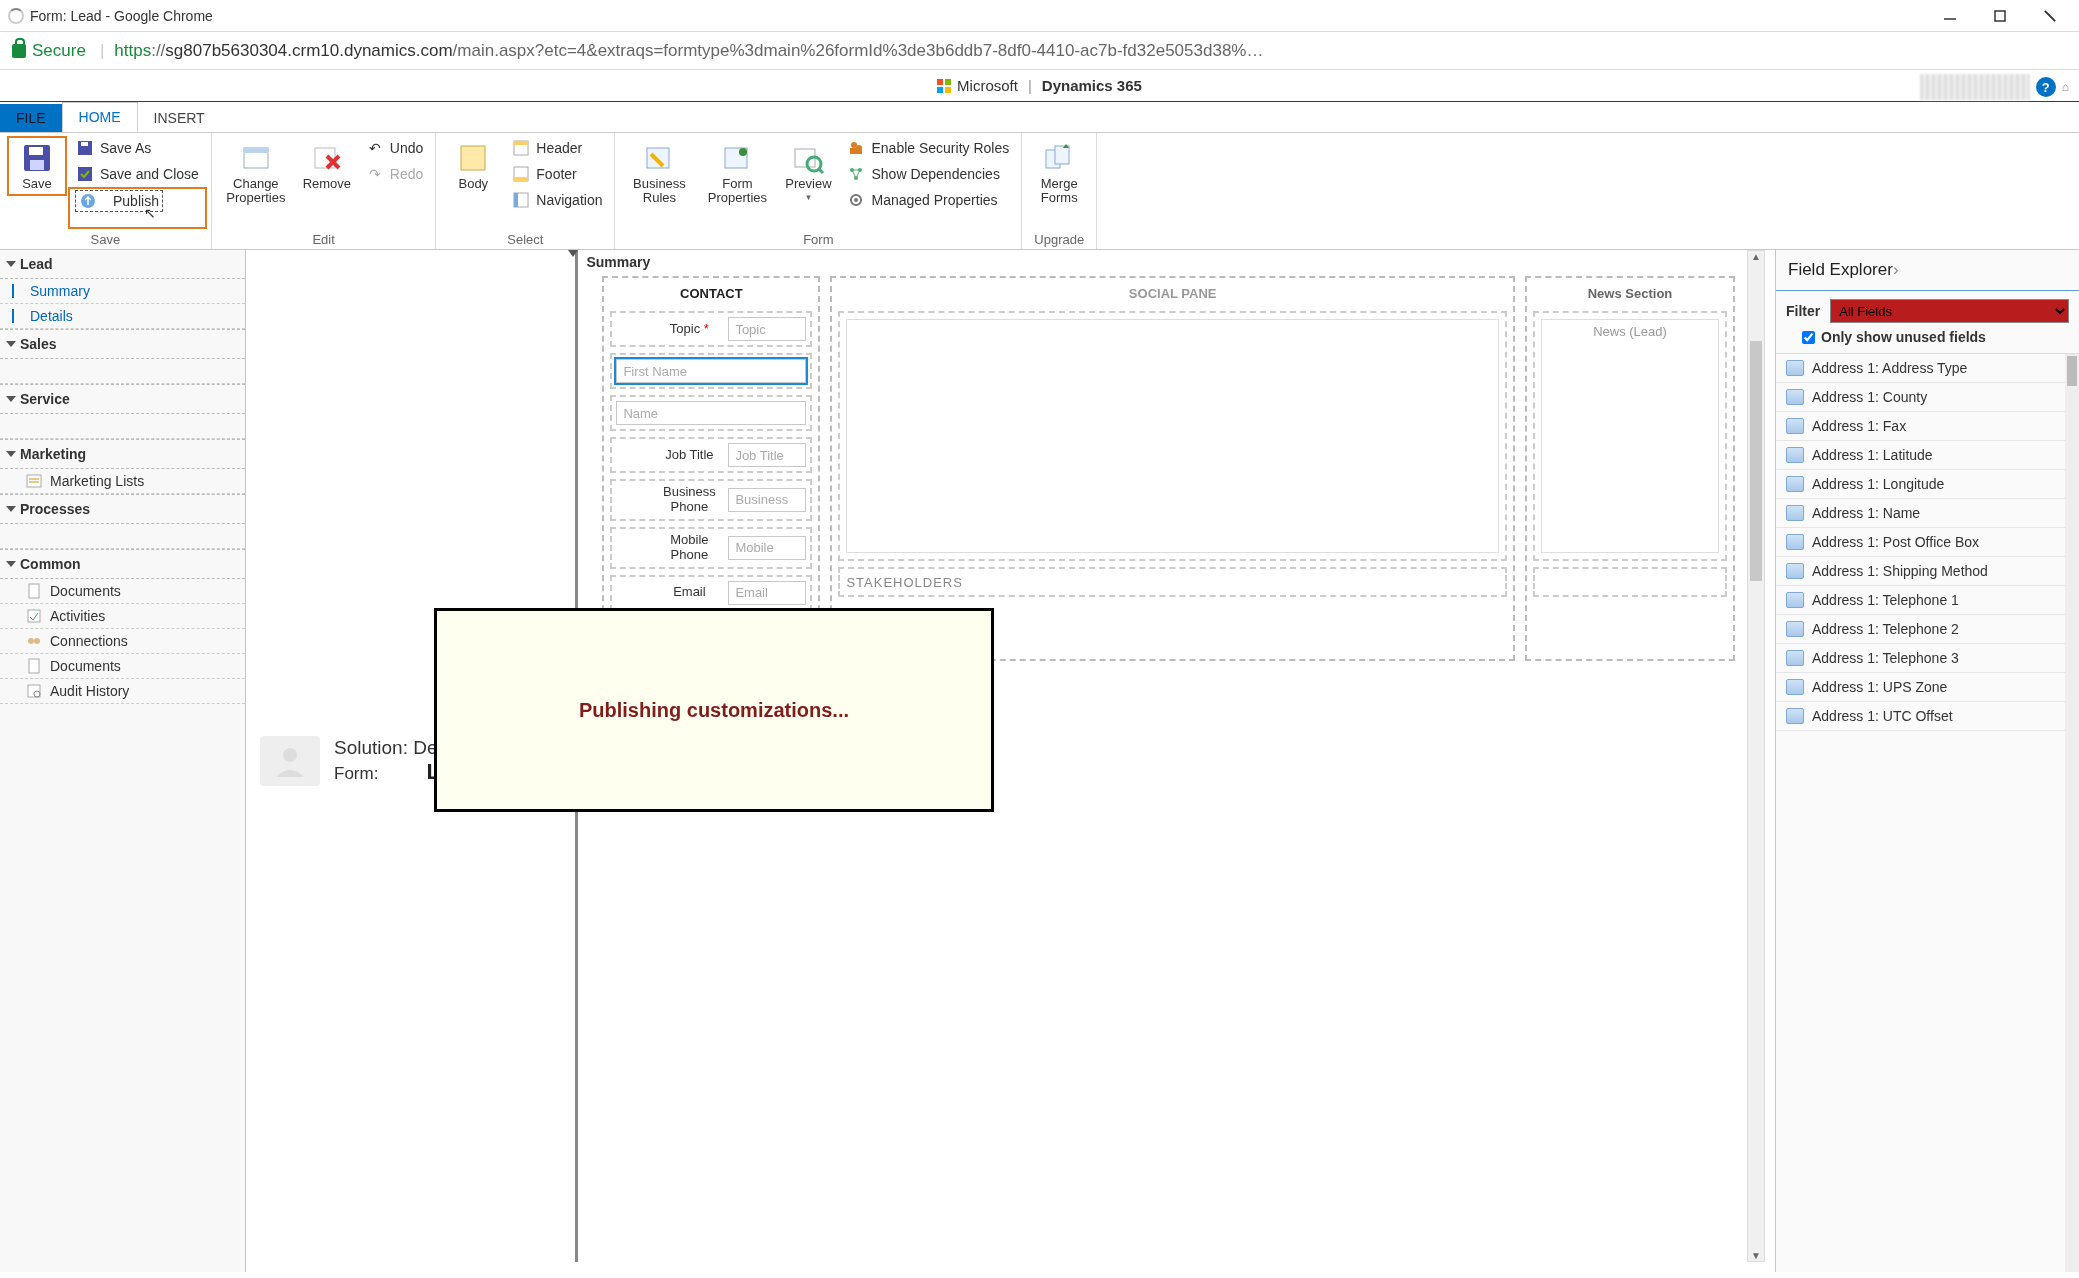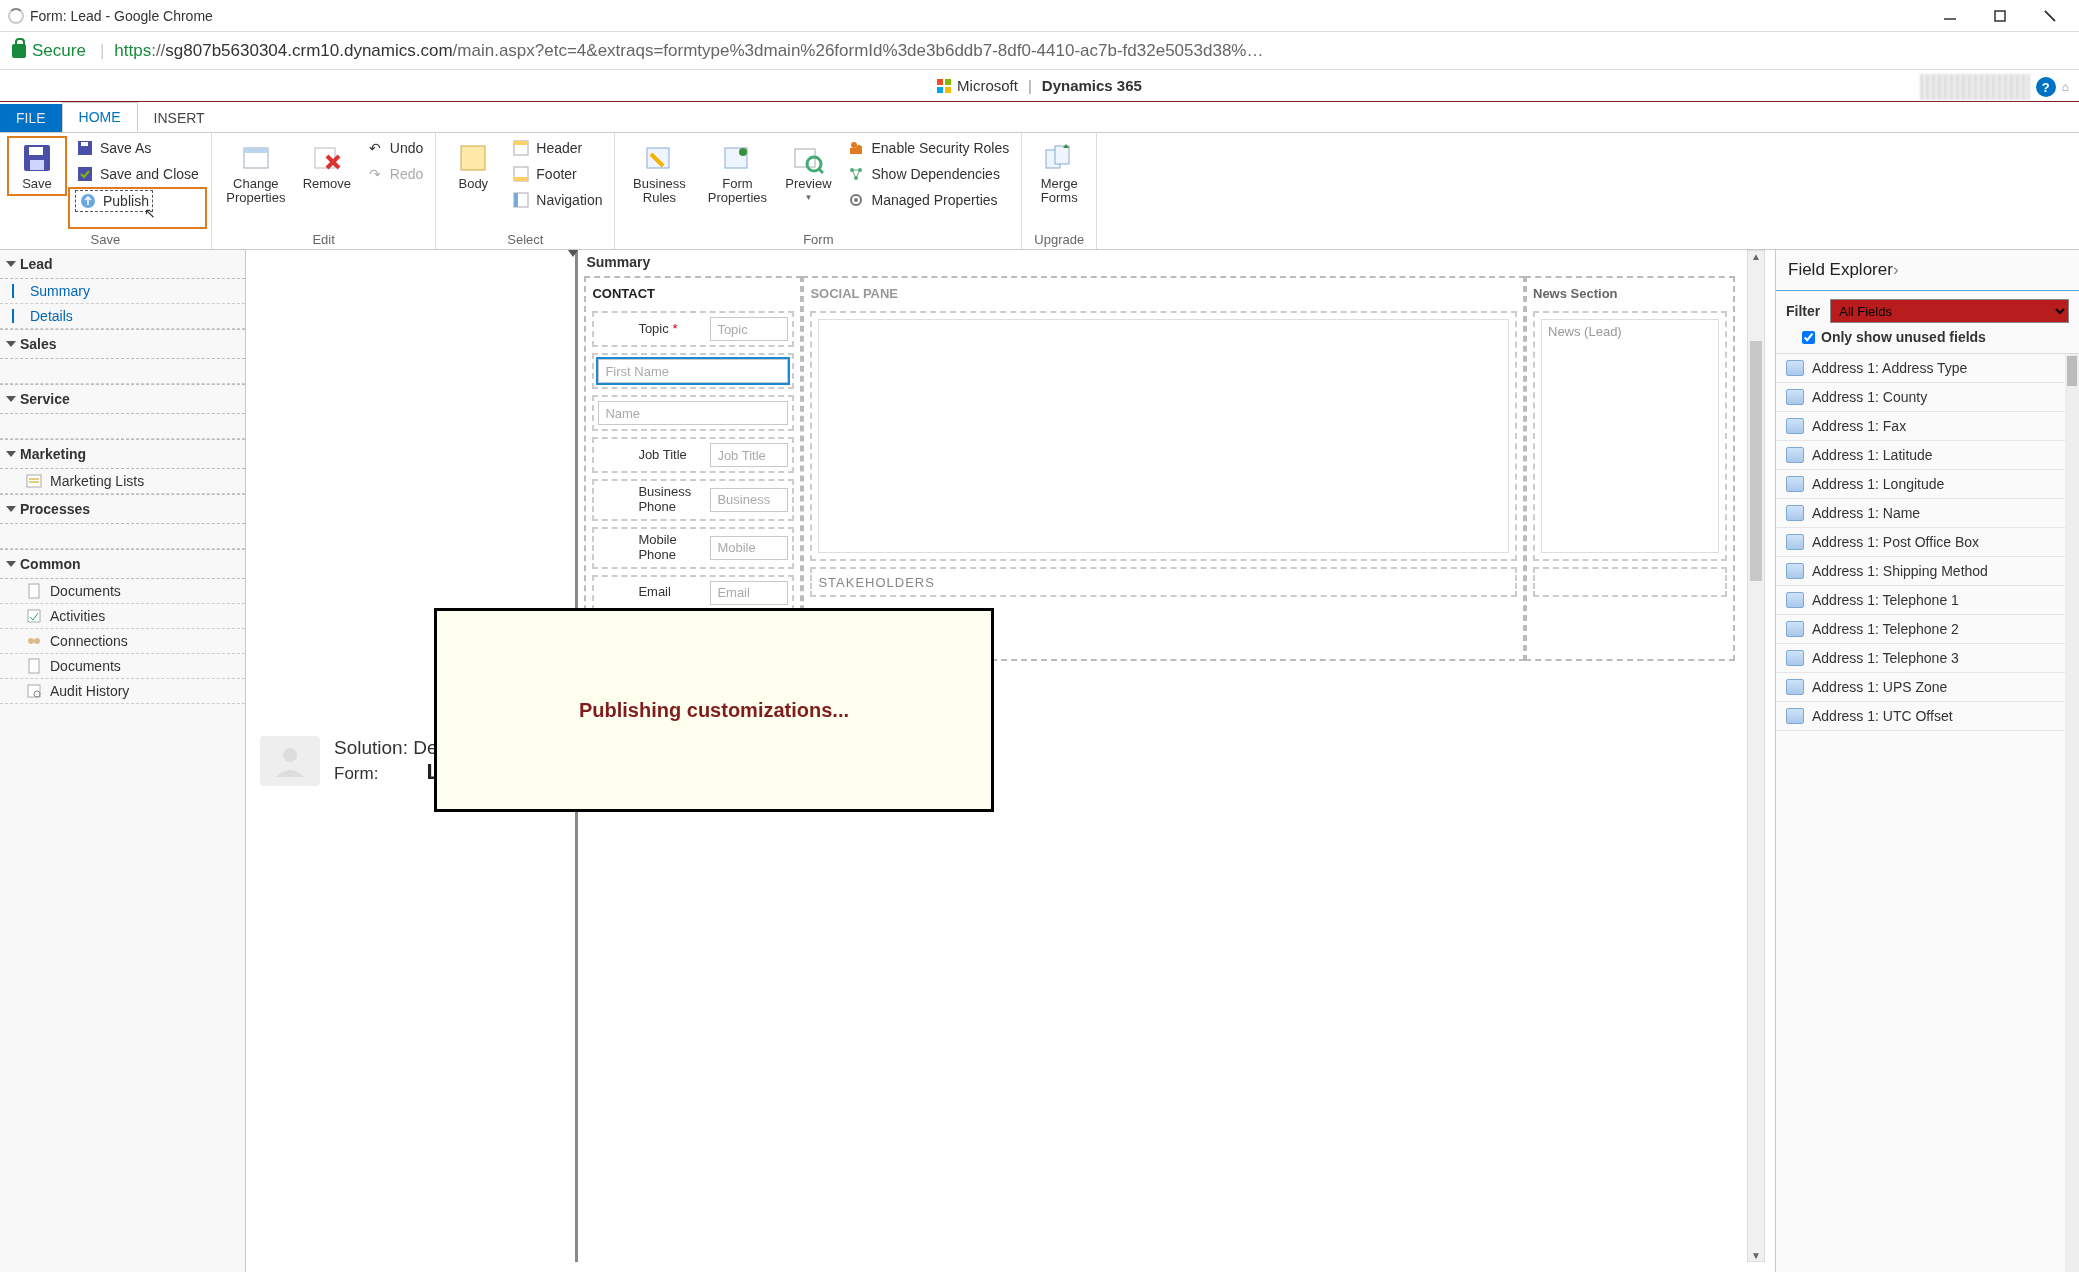--- a/index.html
+++ b/index.html
@@ -29,21 +29,21 @@
 .ms-logo .c{background:#00a4ef;bottom:0;left:0;} .ms-logo .d{background:#ffb900;bottom:0;right:0;}
 .d365-header .sep { margin: 0 10px; color:#999; }
 .d365-right { position:absolute; right:10px; top:4px; display:flex; align-items:center; gap:6px;}
 .user-blur { width:110px; height:26px; background:repeating-linear-gradient(90deg,#ddd,#ddd 3px,#eee 3px,#eee 6px); filter:blur(1px); }
 .help-ic { width:20px; height:20px; border-radius:50%; background:#0072c6; color:#fff; font-weight:bold; display:flex; align-items:center; justify-content:center; font-size:13px;}
 .home-ic { color:#888; font-size:12px; }
 
 
 .ribbon-tabs { height: 30px; display: flex; align-items: flex-end; background:#fff; }
 .ribbon-tab { padding: 6px 16px; font-size: 14px; color:#444; }
-.ribbon-tab.file { background:#0072c6; color:#e5e5e5; }
+.ribbon-tab.file { background:#0072c6; color:#0f172a; }
 .ribbon-tab.active { border:1px solid #ccc; border-bottom:1px solid #fff; background:#fff; color:#0072c6; }
 
 
 .ribbon { display:flex; border-top:1px solid #ccc; border-bottom:1px solid #c8c8c8; background:#fff; height:118px; }
 .rgroup { border-right:1px solid #dcdcdc; padding:4px 8px 2px 8px; display:flex; flex-direction:column; }
 .rgroup .items { display:flex; flex:1; align-items:flex-start; gap:6px; }
 .rgroup .grplabel { text-align:center; font-size:13px; color:#666; padding-top:2px; }
 .big-btn { display:flex; flex-direction:column; align-items:center; width:58px; padding:4px 2px; font-size:13px; text-align:center; line-height:1.1; gap:2px;}
 .big-btn.wide { width:72px;}
 .icon-lg { width:34px; height:34px; display:flex; align-items:center; justify-content:center; }
@@ -77,21 +77,21 @@
 .canvas-head { display:flex; align-items:center; gap:14px; padding:8px 14px; }
 .avatar { width:60px; height:50px; background:#eee; border-radius:4px; display:flex; align-items:center; justify-content:center; color:#ccc; font-size:28px;}
 .sol-line { font-size:19px; color:#333; }
 .form-line { font-size:17px; color:#333; display:flex; align-items:baseline; gap:48px; }
 .form-line .val { font-size:22px; font-weight:600; color:#222; }
 
 .canvas-body { flex:1; display:flex; padding:0 10px 10px 14px; gap:8px; position:relative;}
 .section-wrap { flex:1; border-left:3px solid #888; position:relative;}
 .section-wrap::before{content:''; position:absolute; left:-10px; top:0; width:0;height:0;border-left:5px solid transparent;border-right:5px solid transparent;border-top:7px solid #555;}
 .summary-h { font-weight:600; padding:4px 4px 6px 8px; }
-.cols { display:flex; padding-left:6px;}
+.cols { display:flex; gap:10px; padding-left:24px;text-align:center;}
 .col { border:2px dashed #bbb; padding:6px; display:flex; flex-direction:column; gap:6px; background:#fff;}
 .col1{ width:218px;} .col2{flex:1; min-width:260px;} .col3{width:210px;}
 .sec-title { font-weight:700; color:#222; text-transform:uppercase; font-size:13px; padding:2px 0 4px 0;}
 .sec-title.muted{color:#999; font-weight:600;}
 .sec-title.small{ text-transform:none; font-weight:600; color:#666;}
 .fieldrow { display:flex; gap:6px; align-items:center; border:2px dashed #ccc; padding:4px;}
 .flabel { width:66px; font-size:13px; color:#333; line-height:1.15;margin-left:40px;}
 .req { color:#c00; }
 .finput { flex:1; height:24px; border:1px solid #c8c8c8; background:#fff; font-size:13px; color:#aaa; padding:2px 6px; display:flex; align-items:center;}
 .finput.sel { outline:2px solid #1a8ad4; }
@@ -213,21 +213,21 @@
         <div class="small-btn">
           <span class="icon-sm">
               <svg width="16" height="16">
                 <rect x="1" y="1" width="14" height="14" fill="#4a4fa8"></rect>
                 <path d="M4 8 l3 3 l5 -6" stroke="#7fba00" stroke-width="2" fill="none"></path>
               </svg>
             </span>
           <span>Save and Close</span>
         </div>
         <div class="small-btn hl-pub" style="position:relative;">
-          <span class="publish-inner" style="display:flex;align-items:center;gap:6px;padding:1px 3px;">
+          <span class="publish-inner" style="display:flex;align-items:center;gap:16px;padding:1px 3px;">
             <span class="icon-sm">
                 <svg width="16" height="16">
                   <circle cx="8" cy="8" r="7" fill="#6aa6e0"></circle>
                   <path d="M8 4 v8 M5 7 l3 -3 l3 3" stroke="#fff" stroke-width="1.5" fill="none"></path>
                 </svg>
               </span>
             <span>Publish</span>
           </span>
           <span class="cursor-arrow">↖</span>
         </div>

